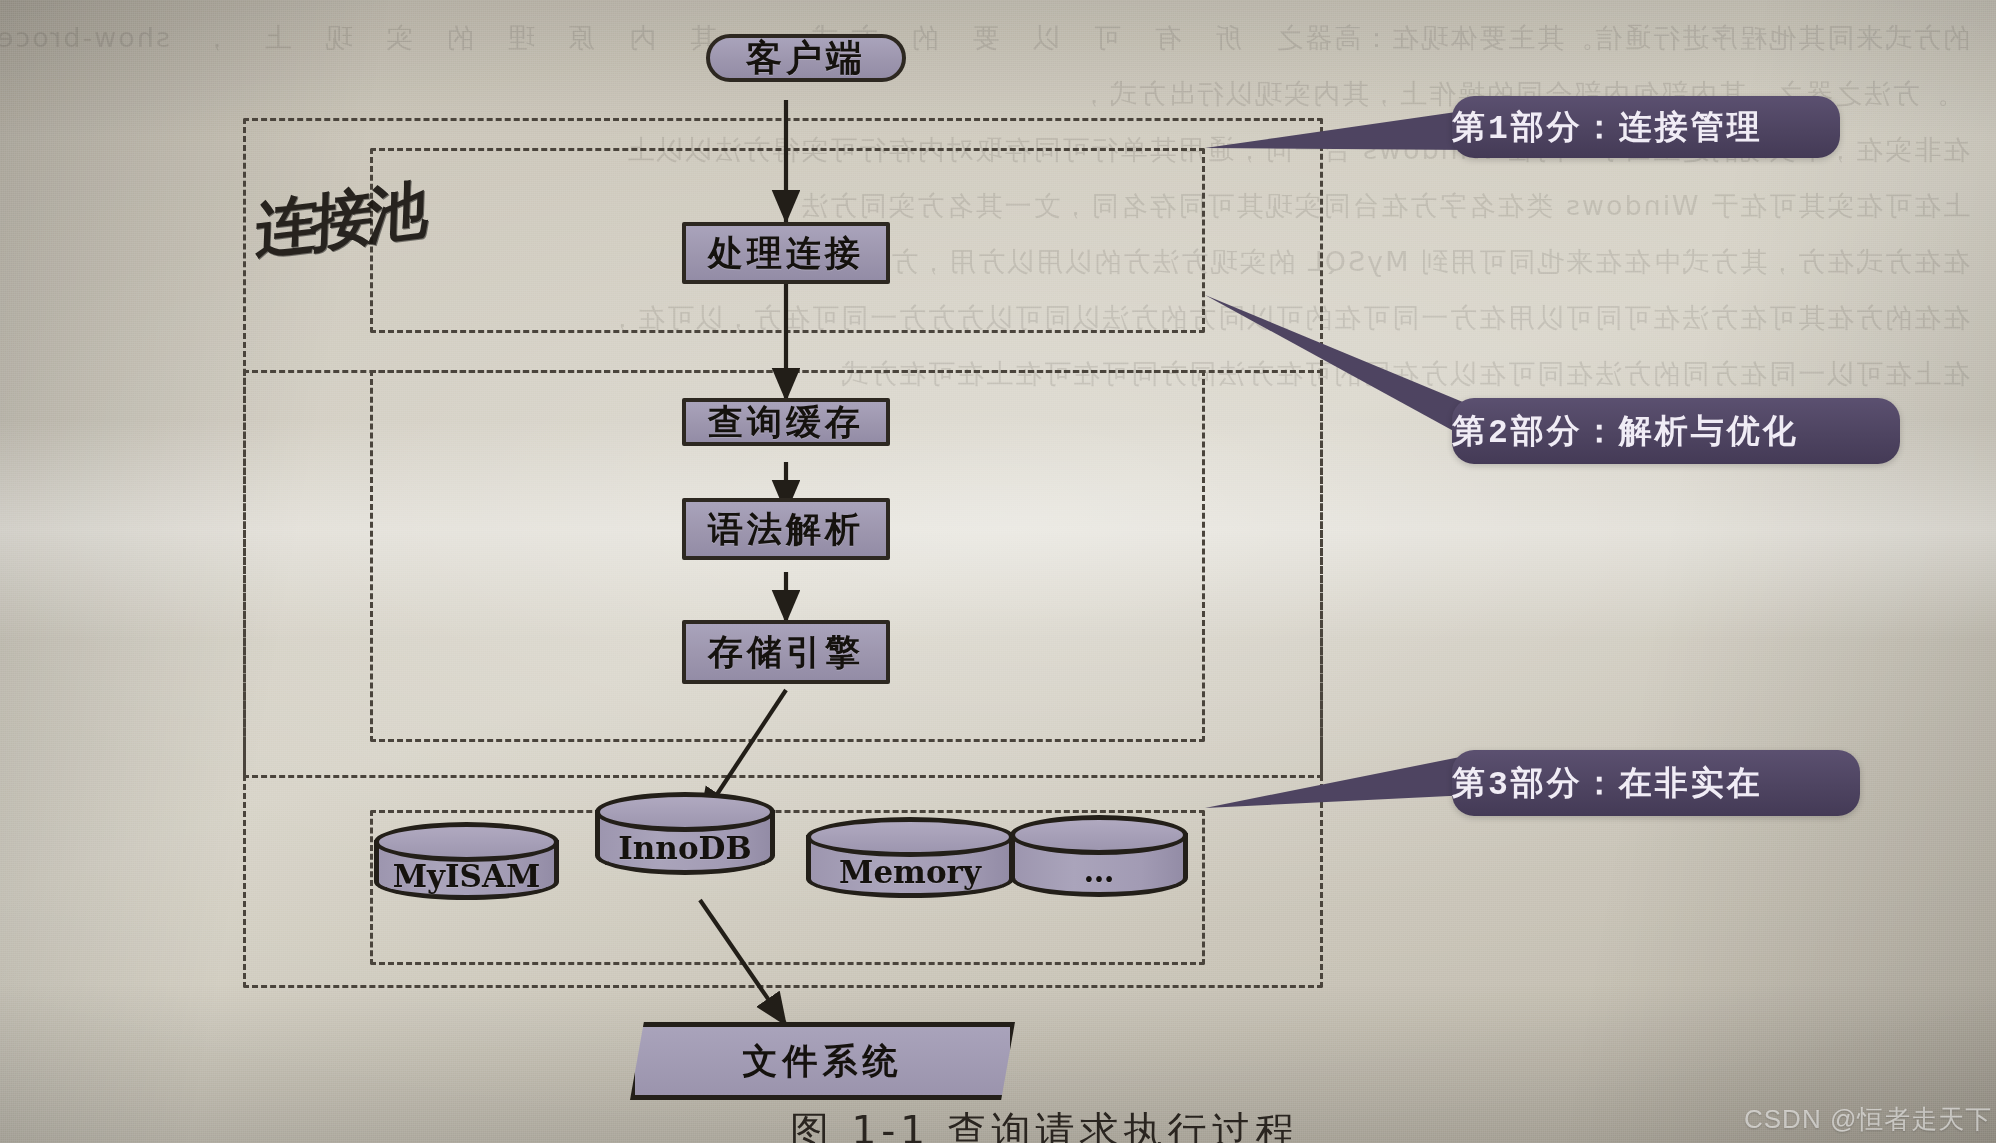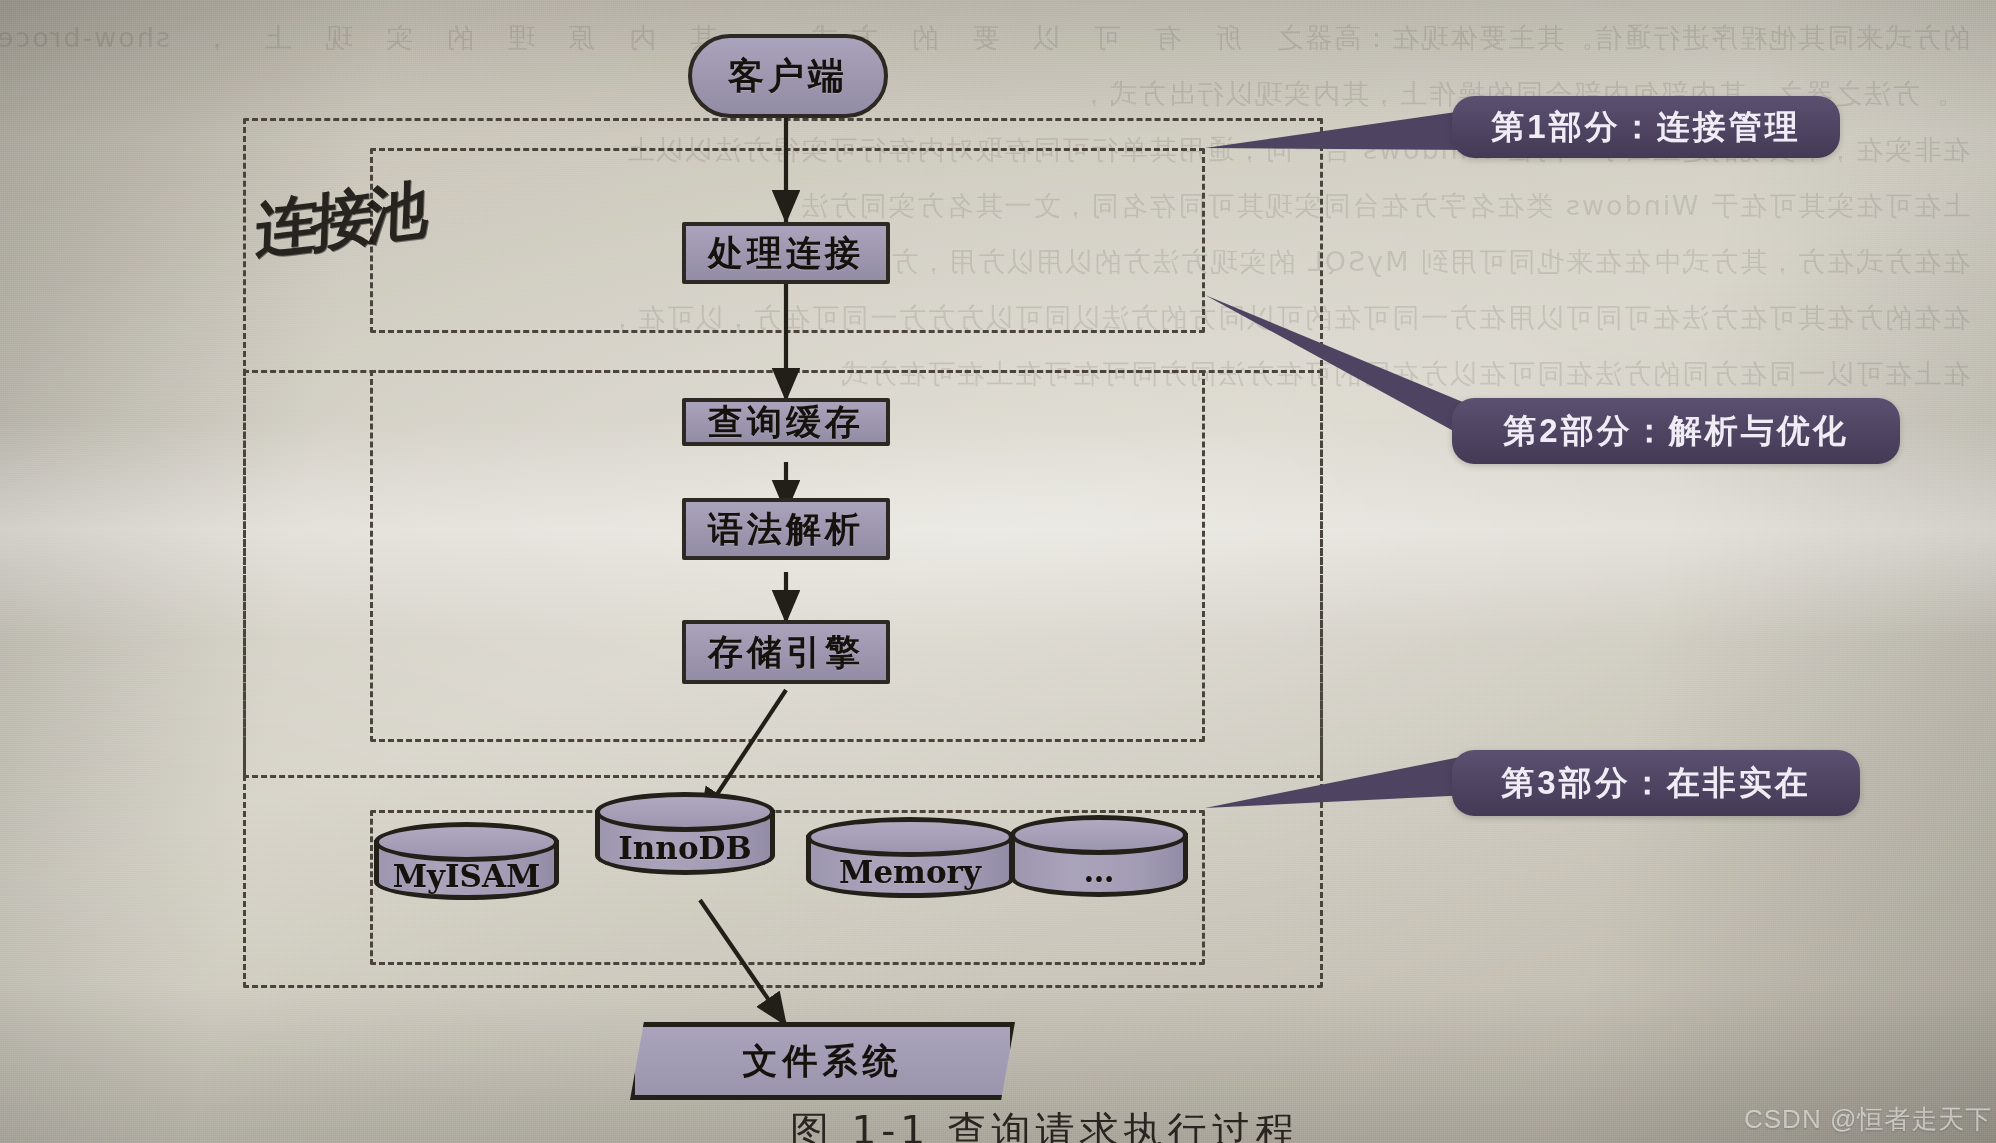--- a/index.html
+++ b/index.html
@@ -115,23 +115,23 @@
     font-size:31px;
     letter-spacing:0px;
     text-shadow:0 1px 0 rgba(255,255,255,0.12);
   }
 
   
   .callout{
     position:absolute;
     background:linear-gradient(180deg,#5b5070 0%,#4e4461 55%,#443a56 100%);
     border-radius:22px;
-    display:flex;align-items:center;justify-content:center;
+    display:flex;align-items:center;
     color:#f0ecf5;
-    font-family:Liberation Sans, sans-serif;
+    font-family:Liberation Mono, monospace;
     font-weight:bold;
     font-size:33px;
     letter-spacing:3px;
     box-shadow:0 2px 6px rgba(0,0,0,0.18);
   }
 
   
   .handwrite{
     position:absolute;
     color:#1b1713;
@@ -198,21 +198,21 @@
     <g stroke="#221e18" stroke-width="4.2" fill="none" marker-end="url(#ah)">
       <line x1="786" y1="100" x2="786" y2="222"></line>
       <line x1="786" y1="282" x2="786" y2="400"></line>
       <line x1="786" y1="462" x2="786" y2="512"></line>
       <line x1="786" y1="572" x2="786" y2="622"></line>
       <line x1="786" y1="690" x2="700" y2="820"></line>
       <line x1="700" y1="900" x2="786" y2="1025"></line>
     </g>
   </svg>
 
-  <div class="node pill" style="left:688px;top:34px;width:200px;height:84px;font-size:36px;">客户端</div>
+  <div class="node pill" style="left:706px;top:34px;width:200px;height:48px;font-size:36px;">客户端</div>
 
   <div class="node rounded" style="left:682px;top:222px;width:208px;height:62px;font-size:35px;">处理连接</div>
 
   <div class="node rounded" style="left:682px;top:398px;width:208px;height:48px;font-size:35px;">查询缓存</div>
 
   <div class="node rounded" style="left:682px;top:498px;width:208px;height:62px;font-size:35px;">语法解析</div>
 
   <div class="node rounded" style="left:682px;top:620px;width:208px;height:64px;font-size:35px;">存储引擎</div>
 
   <div class="cyl" style="left:374px;top:822px;width:185px;height:78px;">

